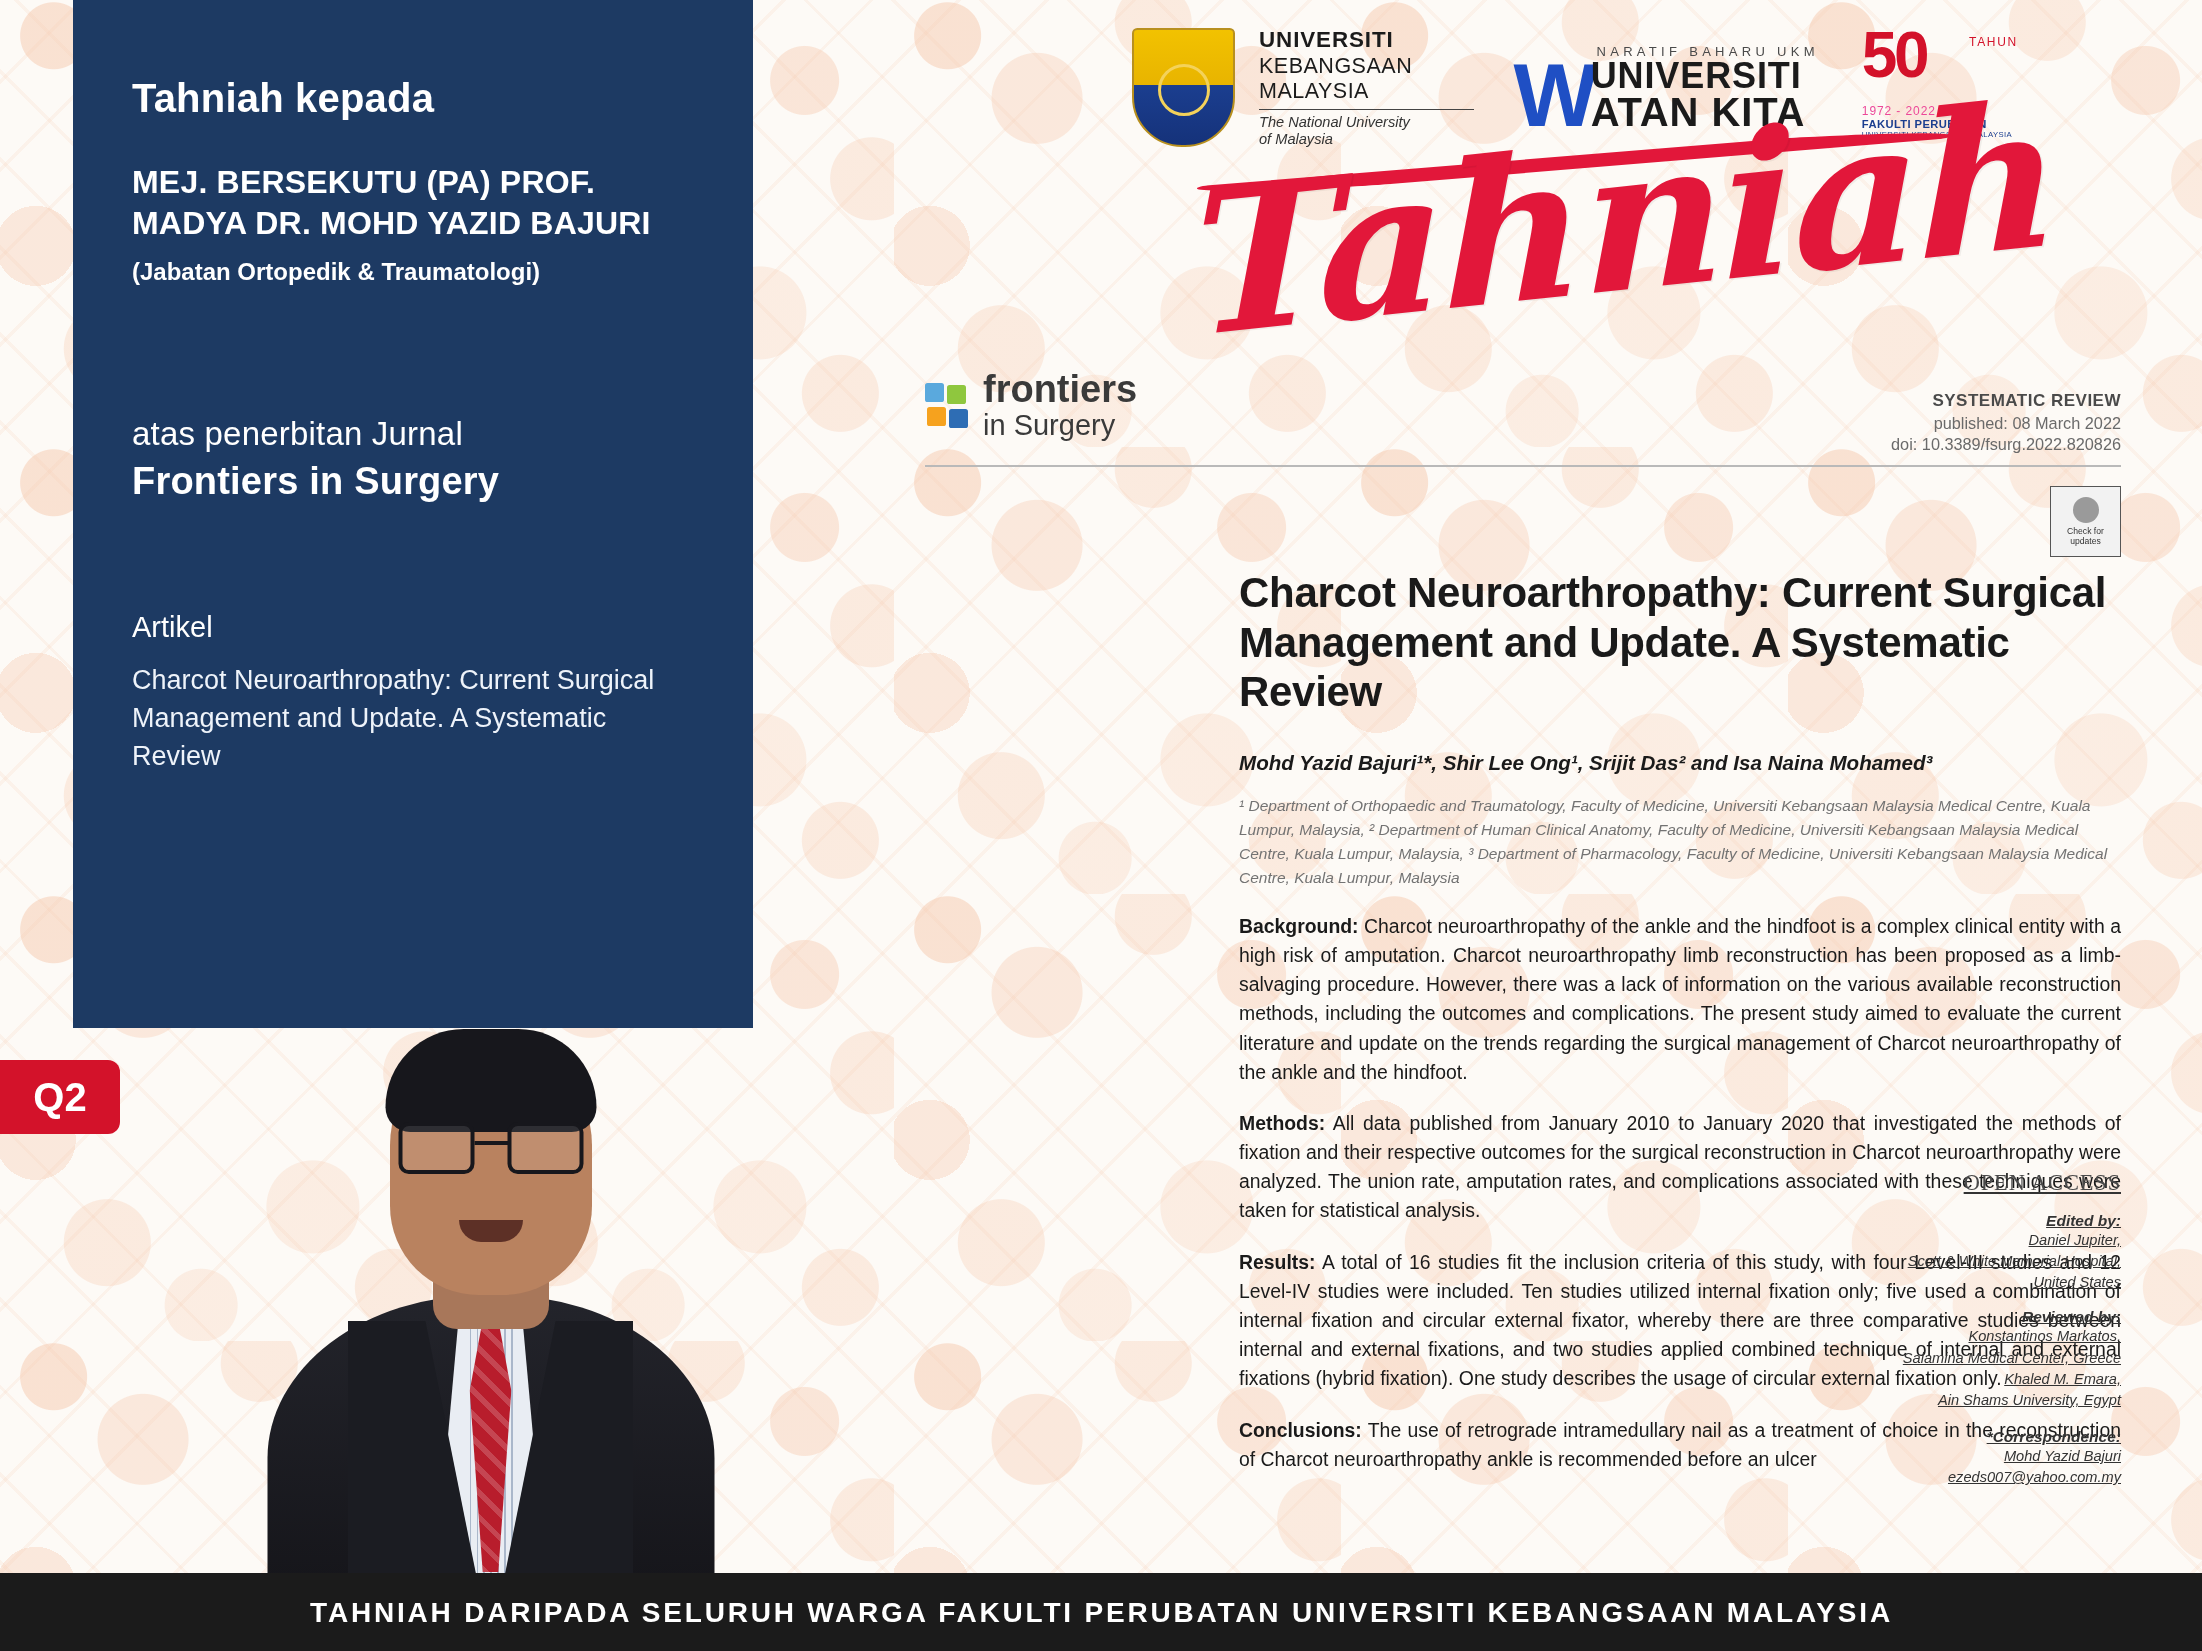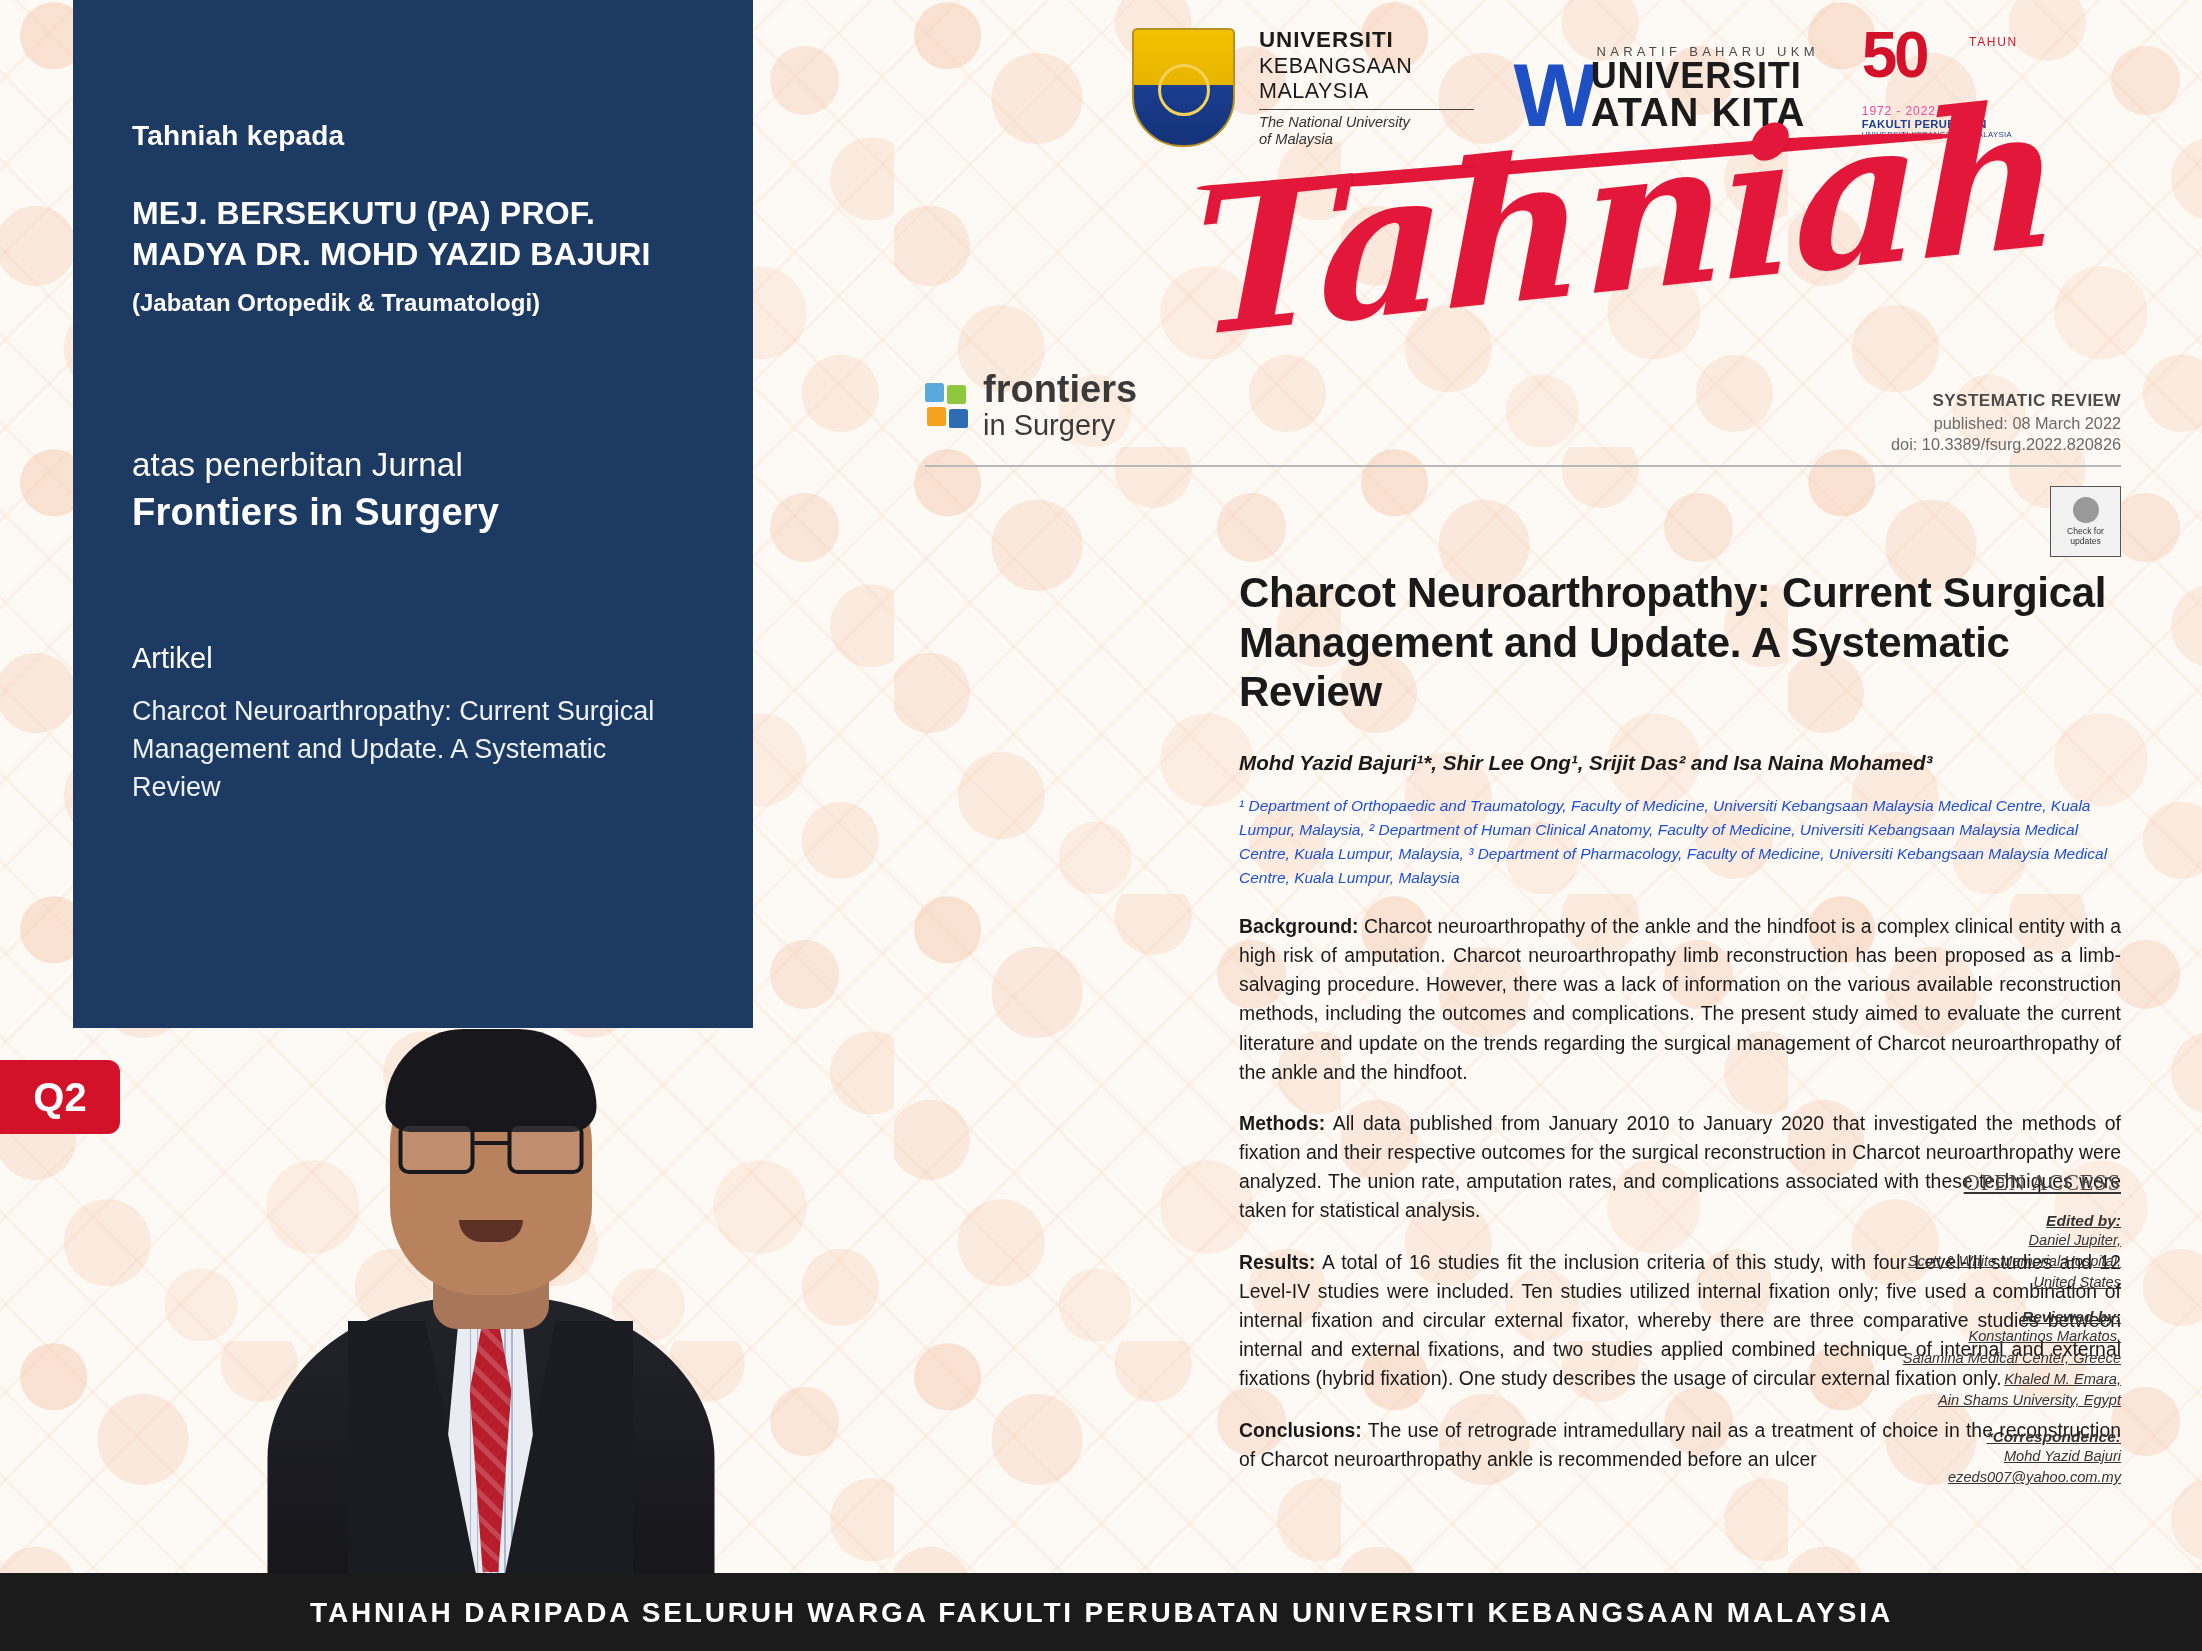--- a/index.html
+++ b/index.html
@@ -40,21 +40,21 @@
   }
 
   
   #left-panel {
     position: absolute;
     left: 73px; top: 0; width: 680px; height: 1028px;
     background: #1d3a63;
     color: #ffffff;
     padding: 76px 59px 0 59px;
   }
-  .l-title { font-size: 28px; font-weight: 700; letter-spacing: 0.2px; margin-top: 44px; }
+  .l-title { font-size: 40px; font-weight: 700; letter-spacing: 0.2px; }
   .l-name {
     margin-top: 41px;
     font-size: 32px; font-weight: 700; line-height: 1.28; letter-spacing: 0.2px;
   }
   .l-dept { margin-top: 13.8px; font-size: 24px; font-weight: 700; }
   .l-sub1 { margin-top: 129px; font-size: 33px; font-weight: 400; letter-spacing: 0.2px; }
   .l-sub2 { margin-top: 6.9px; font-size: 38px; font-weight: 600; letter-spacing: 0.2px; }
   .l-artikel { margin-top: 108px; font-size: 29px; font-weight: 400; }
   .l-article-title { margin-top: 17px; font-size: 27px; line-height: 1.42; font-weight: 300; color:#eef3fa; }
 
@@ -243,21 +243,21 @@
   #article {
     position: absolute; left: 331px; right: 82px; top: 568px;
   }
   #article h1 {
     font-size: 42px; line-height: 1.18; color: #1a1a1a; font-weight: 700; letter-spacing: -0.3px;
   }
   #authors {
     margin-top: 34px; font-size: 20.6px; font-weight: 700; font-style: italic; color:#1a1a1a;
   }
   #affiliations {
-    margin-top: 19px; font-size: 15.5px; line-height: 1.55; font-style: italic; color:#1d4ed8;
+    margin-top: 19px; font-size: 15.5px; line-height: 1.55; font-style: italic; color:#737373;
   }
   .abs-p { margin-top: 22.4px; font-size: 19.4px; line-height: 1.5; color:#1a1a1a; text-align: justify; }
   .abs-p b { font-weight: 700; }
 
   #sidecol {
     position: absolute; left: 955px; top: 1170px; width: 258px;
     text-align: right; color:#333;text-decoration:underline;
   }
   #sidecol .oa { font-size: 22.4px; letter-spacing: 0.9px; color:#4a4a4a; font-family:"Liberation Serif", serif; }
   #sidecol .hd { font-size: 15.5px; font-weight: 700; font-style: italic; margin-top: 15.5px; }

